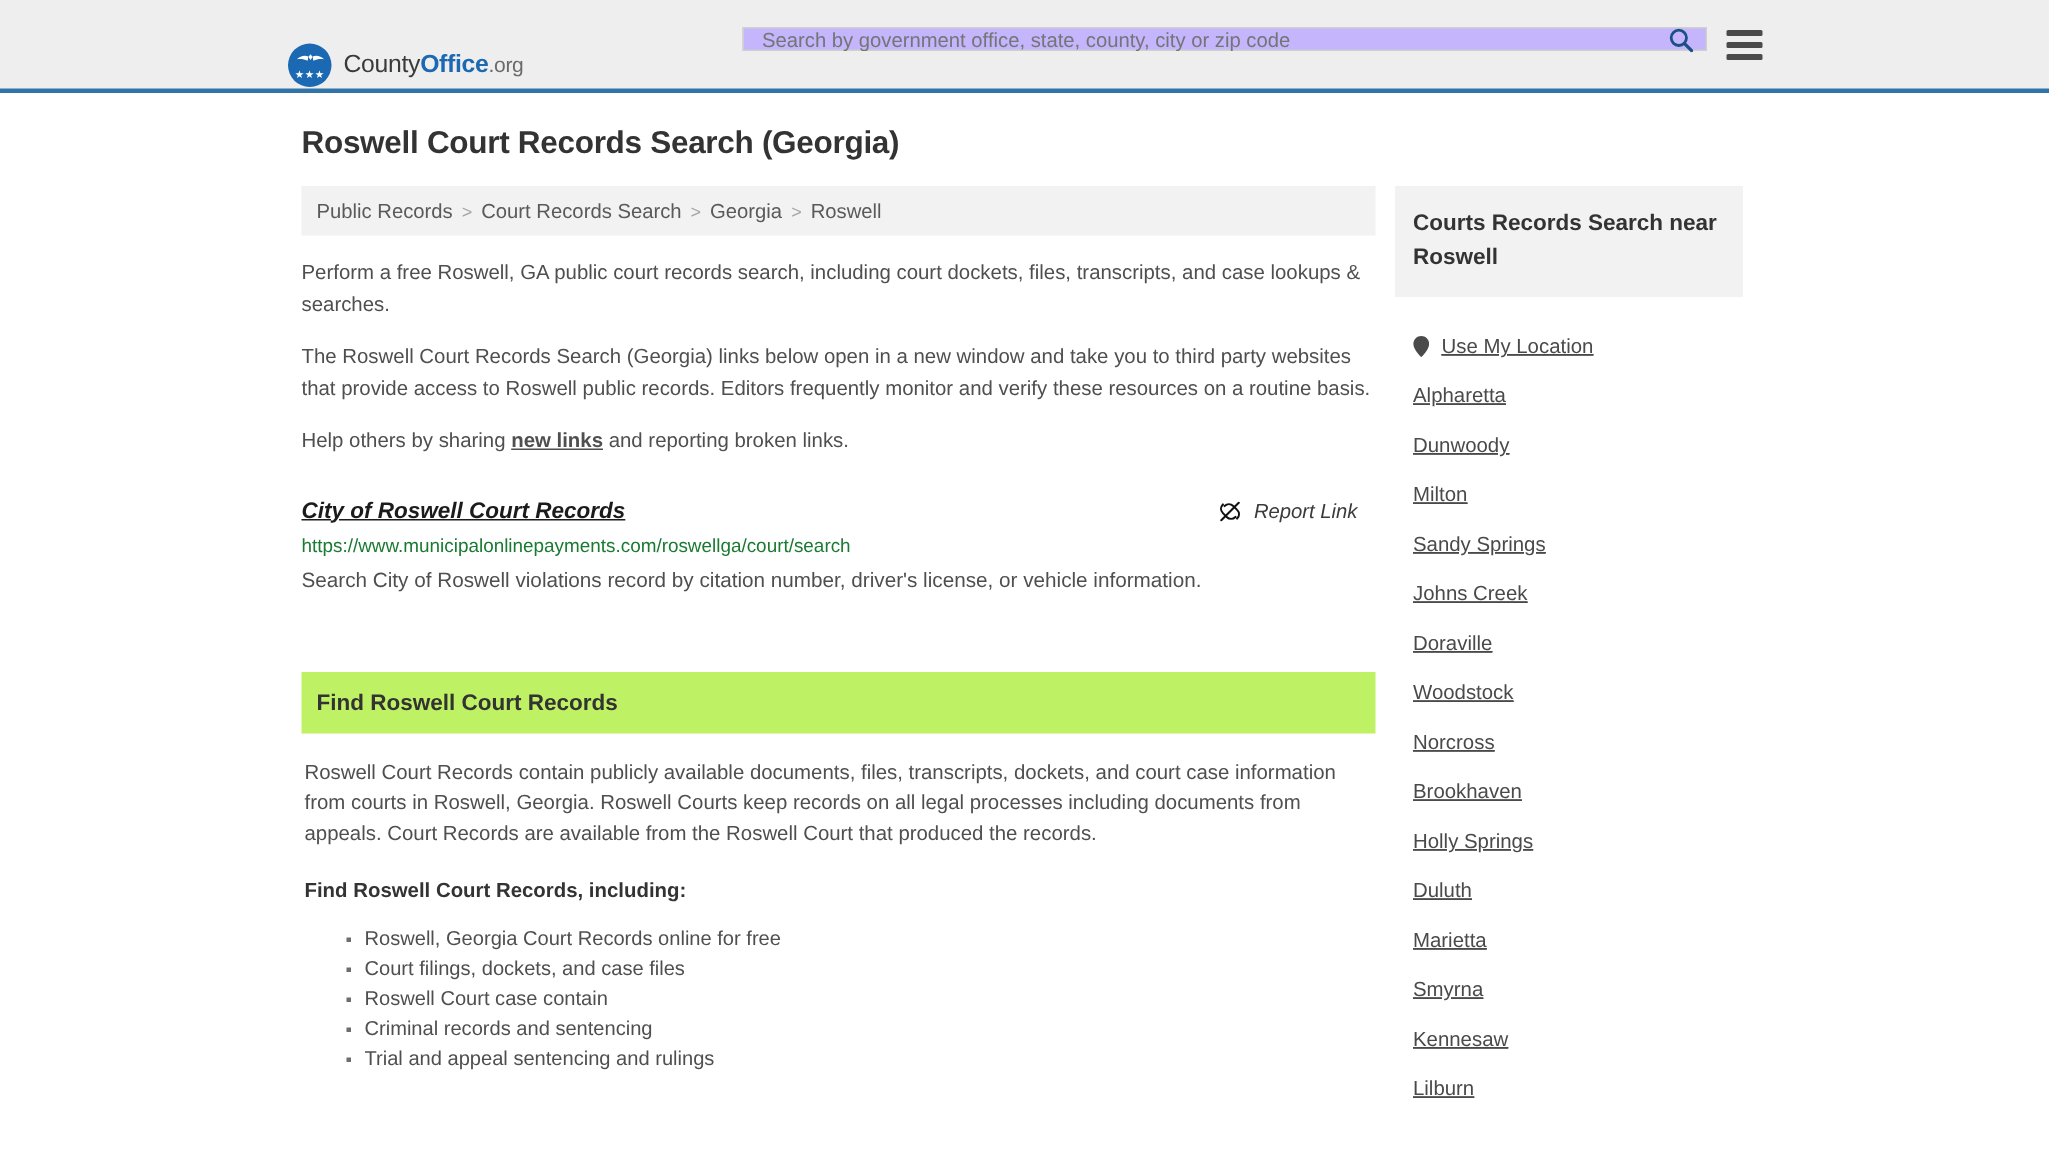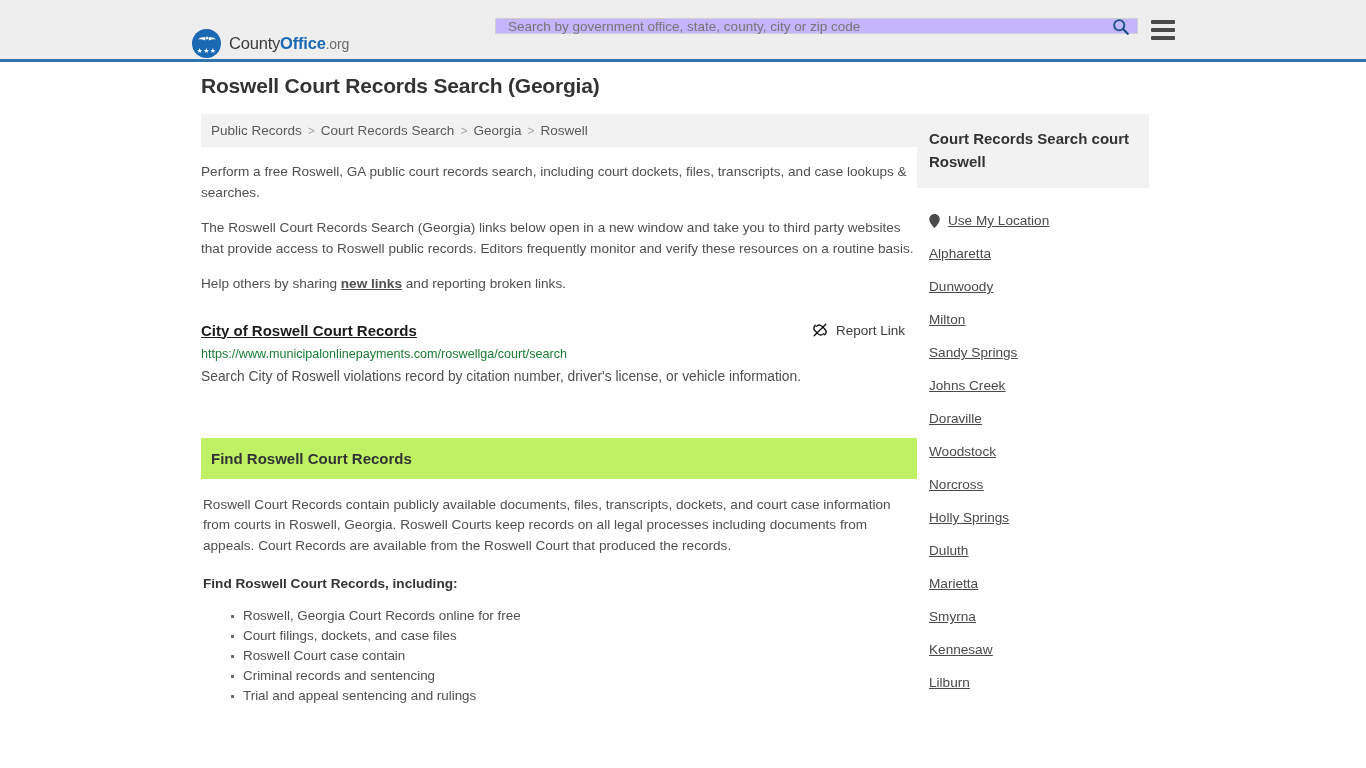--- a/index.html
+++ b/index.html
@@ -110,34 +110,35 @@
     border-radius: 1px;
   }
 
   
   .page {
     position: relative;
     width: 1366px;
   }
   .page-inner {
     width: 980px;
-    margin: 0 auto;
+    margin: 10px auto;
     position: relative;
     padding-top: 12px;
   }
   .page-title {
     font-size: 21px;
     font-weight: bold;
     color: #333333;
     margin: 0 0 16px 8px;
     letter-spacing: -0.2px;
   }
   .columns {
     display: flex;
     align-items: flex-start;
+    gap: 13px;
   }
   .col-main { width: 716px; margin-left: 8px; }
   .col-side { width: 232px; }
 
   
   .breadcrumb {
     background: #f2f2f2;
     padding: 9px 10px;
     font-size: 13.5px;
     color: #5a5a5a;
@@ -162,22 +163,23 @@
   .body-p a.inline-link {
     color: #4f4f4f;
     text-decoration: underline;
     font-weight: bold;
   }
 
   
   .result { margin-top: 27px; position: relative; }
   .result-head {
     display: flex;
-    align-items: center;
+    align-items: flex-end;
     justify-content: space-between;
+    font-style: italic;
   }
   .result-title {
     font-size: 15px;
     font-weight: bold;
     color: #1b1b1b;
     text-decoration: underline;
     cursor: pointer;
   }
   .report-link {
     display: flex;
@@ -345,21 +347,21 @@
             <li>Roswell, Georgia Court Records online for free</li>
             <li>Court filings, dockets, and case files</li>
             <li>Roswell Court case contain</li>
             <li>Criminal records and sentencing</li>
             <li>Trial and appeal sentencing and rulings</li>
           </ul>
         </div>
       </div>
 
       <div class="col-side">
-        <div class="side-head">Court Records Search court Roswell</div>
+        <div class="side-head">Courts Records Search near Roswell</div>
 
         <div class="side-list">
 
           <div class="side-row">
             <svg class="pin-icon" viewBox="0 0 12 16">
               <path d="M6 0 C2.7 0 0 2.7 0 6 C0 10.5 6 16 6 16 C6 16 12 10.5 12 6 C12 2.7 9.3 0 6 0 Z" fill="#4a4a4a"></path>
             </svg>
             <a>Use My Location</a>
           </div>
 
@@ -381,20 +383,23 @@
           <div class="side-row">
               <a>Doraville</a>
             </div>
           <div class="side-row">
               <a>Woodstock</a>
             </div>
           <div class="side-row">
               <a>Norcross</a>
             </div>
           <div class="side-row">
+              <a>Brookhaven</a>
+            </div>
+          <div class="side-row">
               <a>Holly Springs</a>
             </div>
           <div class="side-row">
               <a>Duluth</a>
             </div>
           <div class="side-row">
               <a>Marietta</a>
             </div>
           <div class="side-row">
               <a>Smyrna</a>

